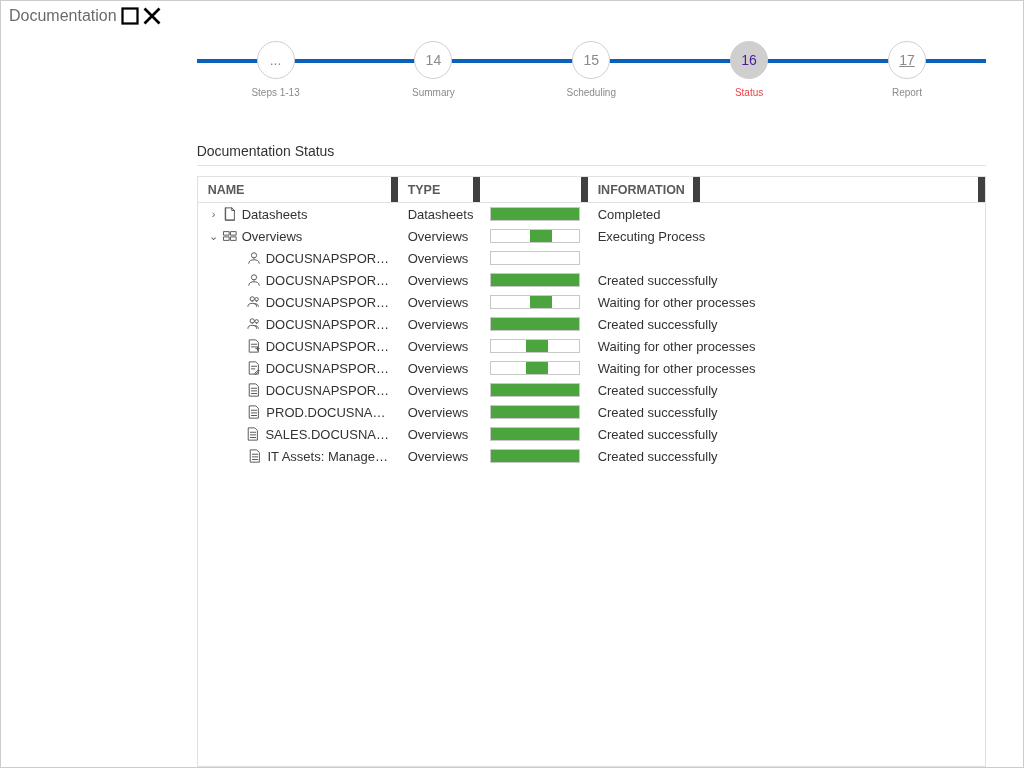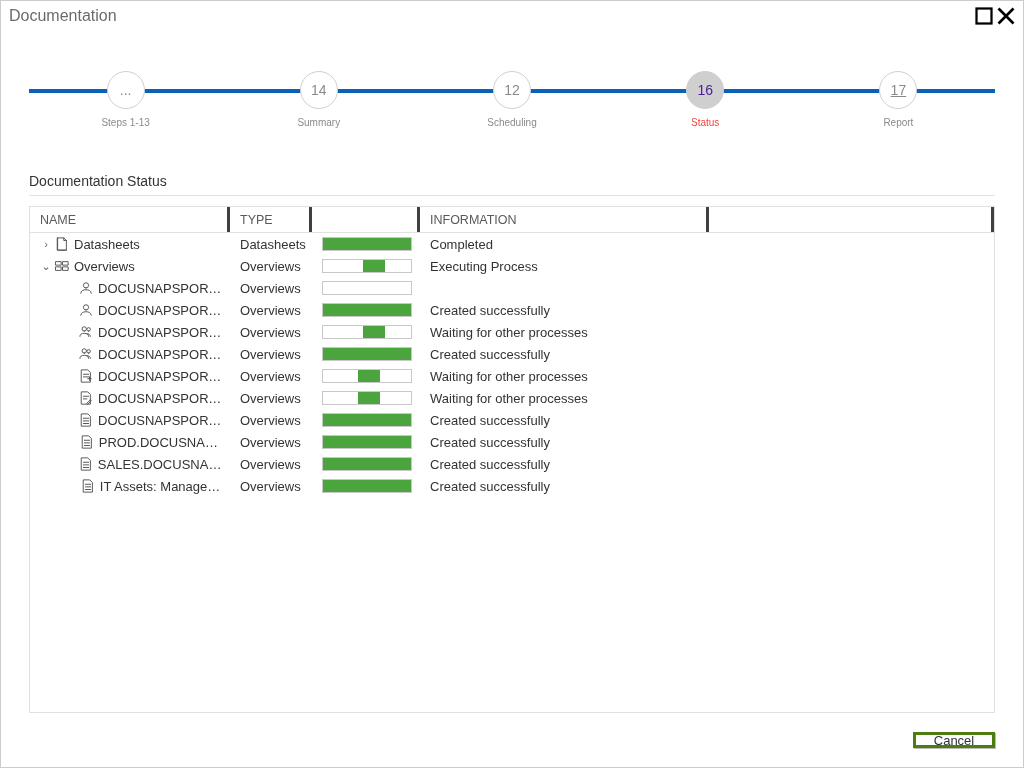--- a/index.html
+++ b/index.html
@@ -1,37 +1,37 @@
 <!DOCTYPE html>
 <html><head>
 <meta charset="utf-8">
 <style>
   * { box-sizing: border-box; }
   html, body { margin:0; padding:0; width:1024px; height:768px; font-family:"Segoe UI",Arial,sans-serif; font-size:13px; color:#333; background:#fff; overflow:hidden; }
-  .window { width:1024px; height:768px; border:1px solid #ccc; display:flex; flex-direction:column; }
+  .window { width:1024px; height:768px; border:1px solid #ccc; display:flex; flex-direction:row; }
   .titlebar { height:30px; display:flex; align-items:center; padding:0 8px; font-size:16px; color:#6b6b6b; }
   .titlebar .spacer { flex:1; }
   .titlebar .winbtn { width:18px; height:18px; display:flex; align-items:center; justify-content:center; margin-left:4px; cursor:pointer; }
   .content { flex:1; padding:0 28px 0 28px; display:flex; flex-direction:column; }
 
   
   .stepper { position:relative; height:110px; margin-top:28px; }
   .stepper .line { position:absolute; top:30px; left:0; right:0; height:4px; background:#0A61B7; }
   .stepper .node { position:absolute; top:12px; width:38px; height:38px; border-radius:50%; background:#fff; border:1px solid #d0d0d0; display:flex; align-items:center; justify-content:center; color:#8a8a8a; font-size:14px; }
   .stepper .node.active { background:#cfcfcf; border-color:#cfcfcf; color:#4c1d95; }
   .stepper .label { position:absolute; top:58px; width:160px; text-align:center; color:#8a8a8a; font-size:10px; }
   .stepper .label.active { color:#ef4444; }
 
   .section-title { font-size:14px; color:#333; margin-top:4px; margin-bottom:6px; }
   .divider { height:1px; background:#e1e1e1; margin-bottom:10px; }
 
   
   .table-wrap { flex:1; border:1px solid #e1e1e1; overflow:hidden; position:relative; }
   .thead { display:flex; border-bottom:1px solid #e1e1e1; height:26px; align-items:center; color:#5a5a5a; font-size:12.5px; }
-  .thead .col { border-right:3px solid #404040; height:100%; display:flex; align-items:center; padding:0 8px 0 10px; box-sizing:border-box; }
+  .thead .col { border-right:7px solid #404040; height:100%; display:flex; align-items:center; padding:0 8px 0 10px; box-sizing:border-box;font-weight:bold; }
   .col-name { width:200px; }
   .col-type { width:82px; }
   .col-prog { width:108px; }
   .col-info { flex:1; }
   .col-spacer { width:285px; border-right:none; }
 
   .tbody { overflow:auto; }
   .row { display:flex; height:22px; align-items:center; }
   .cell { padding:0 8px 0 10px; display:flex; align-items:center; height:100%; }
   .cell.name { width:200px; overflow:hidden; white-space:nowrap; }
@@ -76,21 +76,21 @@
 
   <div class="content">
 
     <div class="stepper">
       <div class="line"></div>
       <div id="stepper-nodes">
           <div class="node" style="left: calc(10% - 19px);">...</div>
           <div class="label" style="left: calc(10% - 80px);">Steps 1-13</div>
           <div class="node" style="left: calc(30% - 19px);">14</div>
           <div class="label" style="left: calc(30% - 80px);">Summary</div>
-          <div class="node" style="left: calc(50% - 19px);">12</div>
+          <div class="node" style="left: calc(50% - 19px);">15</div>
           <div class="label" style="left: calc(50% - 80px);">Scheduling</div>
           <div class="node active" style="left: calc(70% - 19px);">16</div>
           <div class="label active" style="left: calc(70% - 80px);">Status</div>
           <div class="node" style="left: calc(90% - 19px); text-decoration: underline;">17</div>
           <div class="label" style="left: calc(90% - 80px);">Report</div>
         </div>
     </div>
 
     <div class="section-title">Documentation Status</div>
     <div class="divider"></div>

